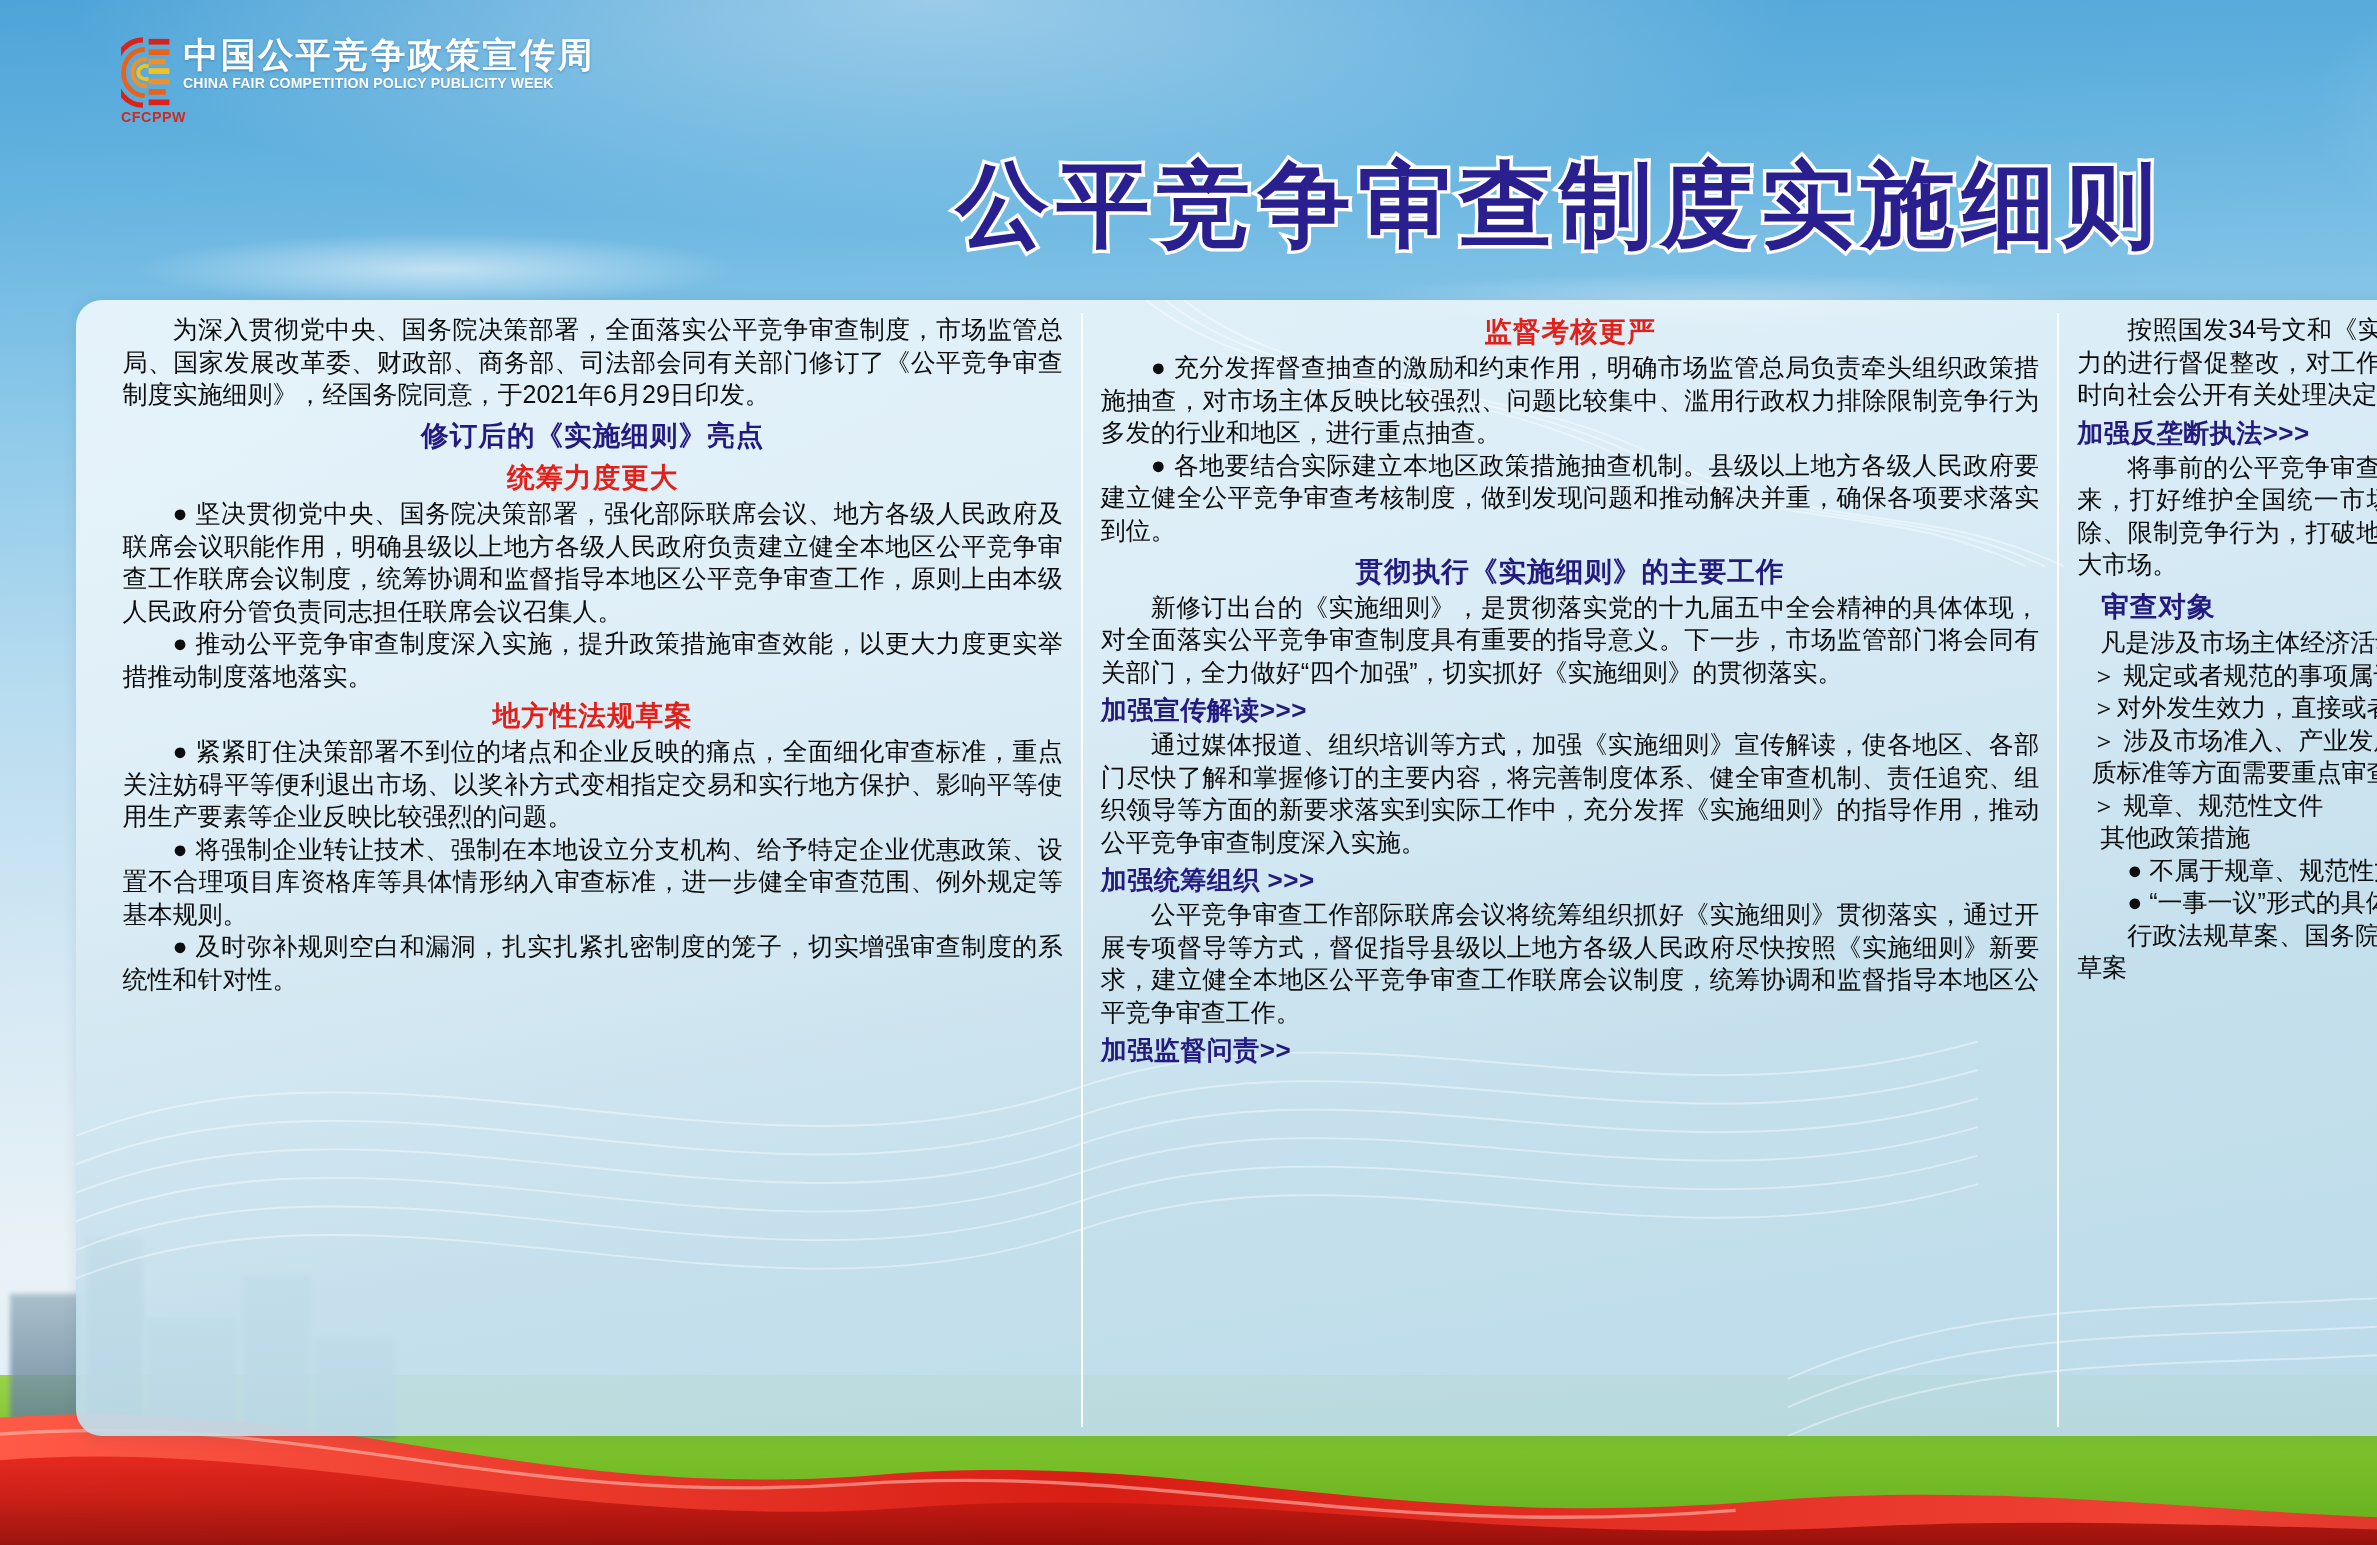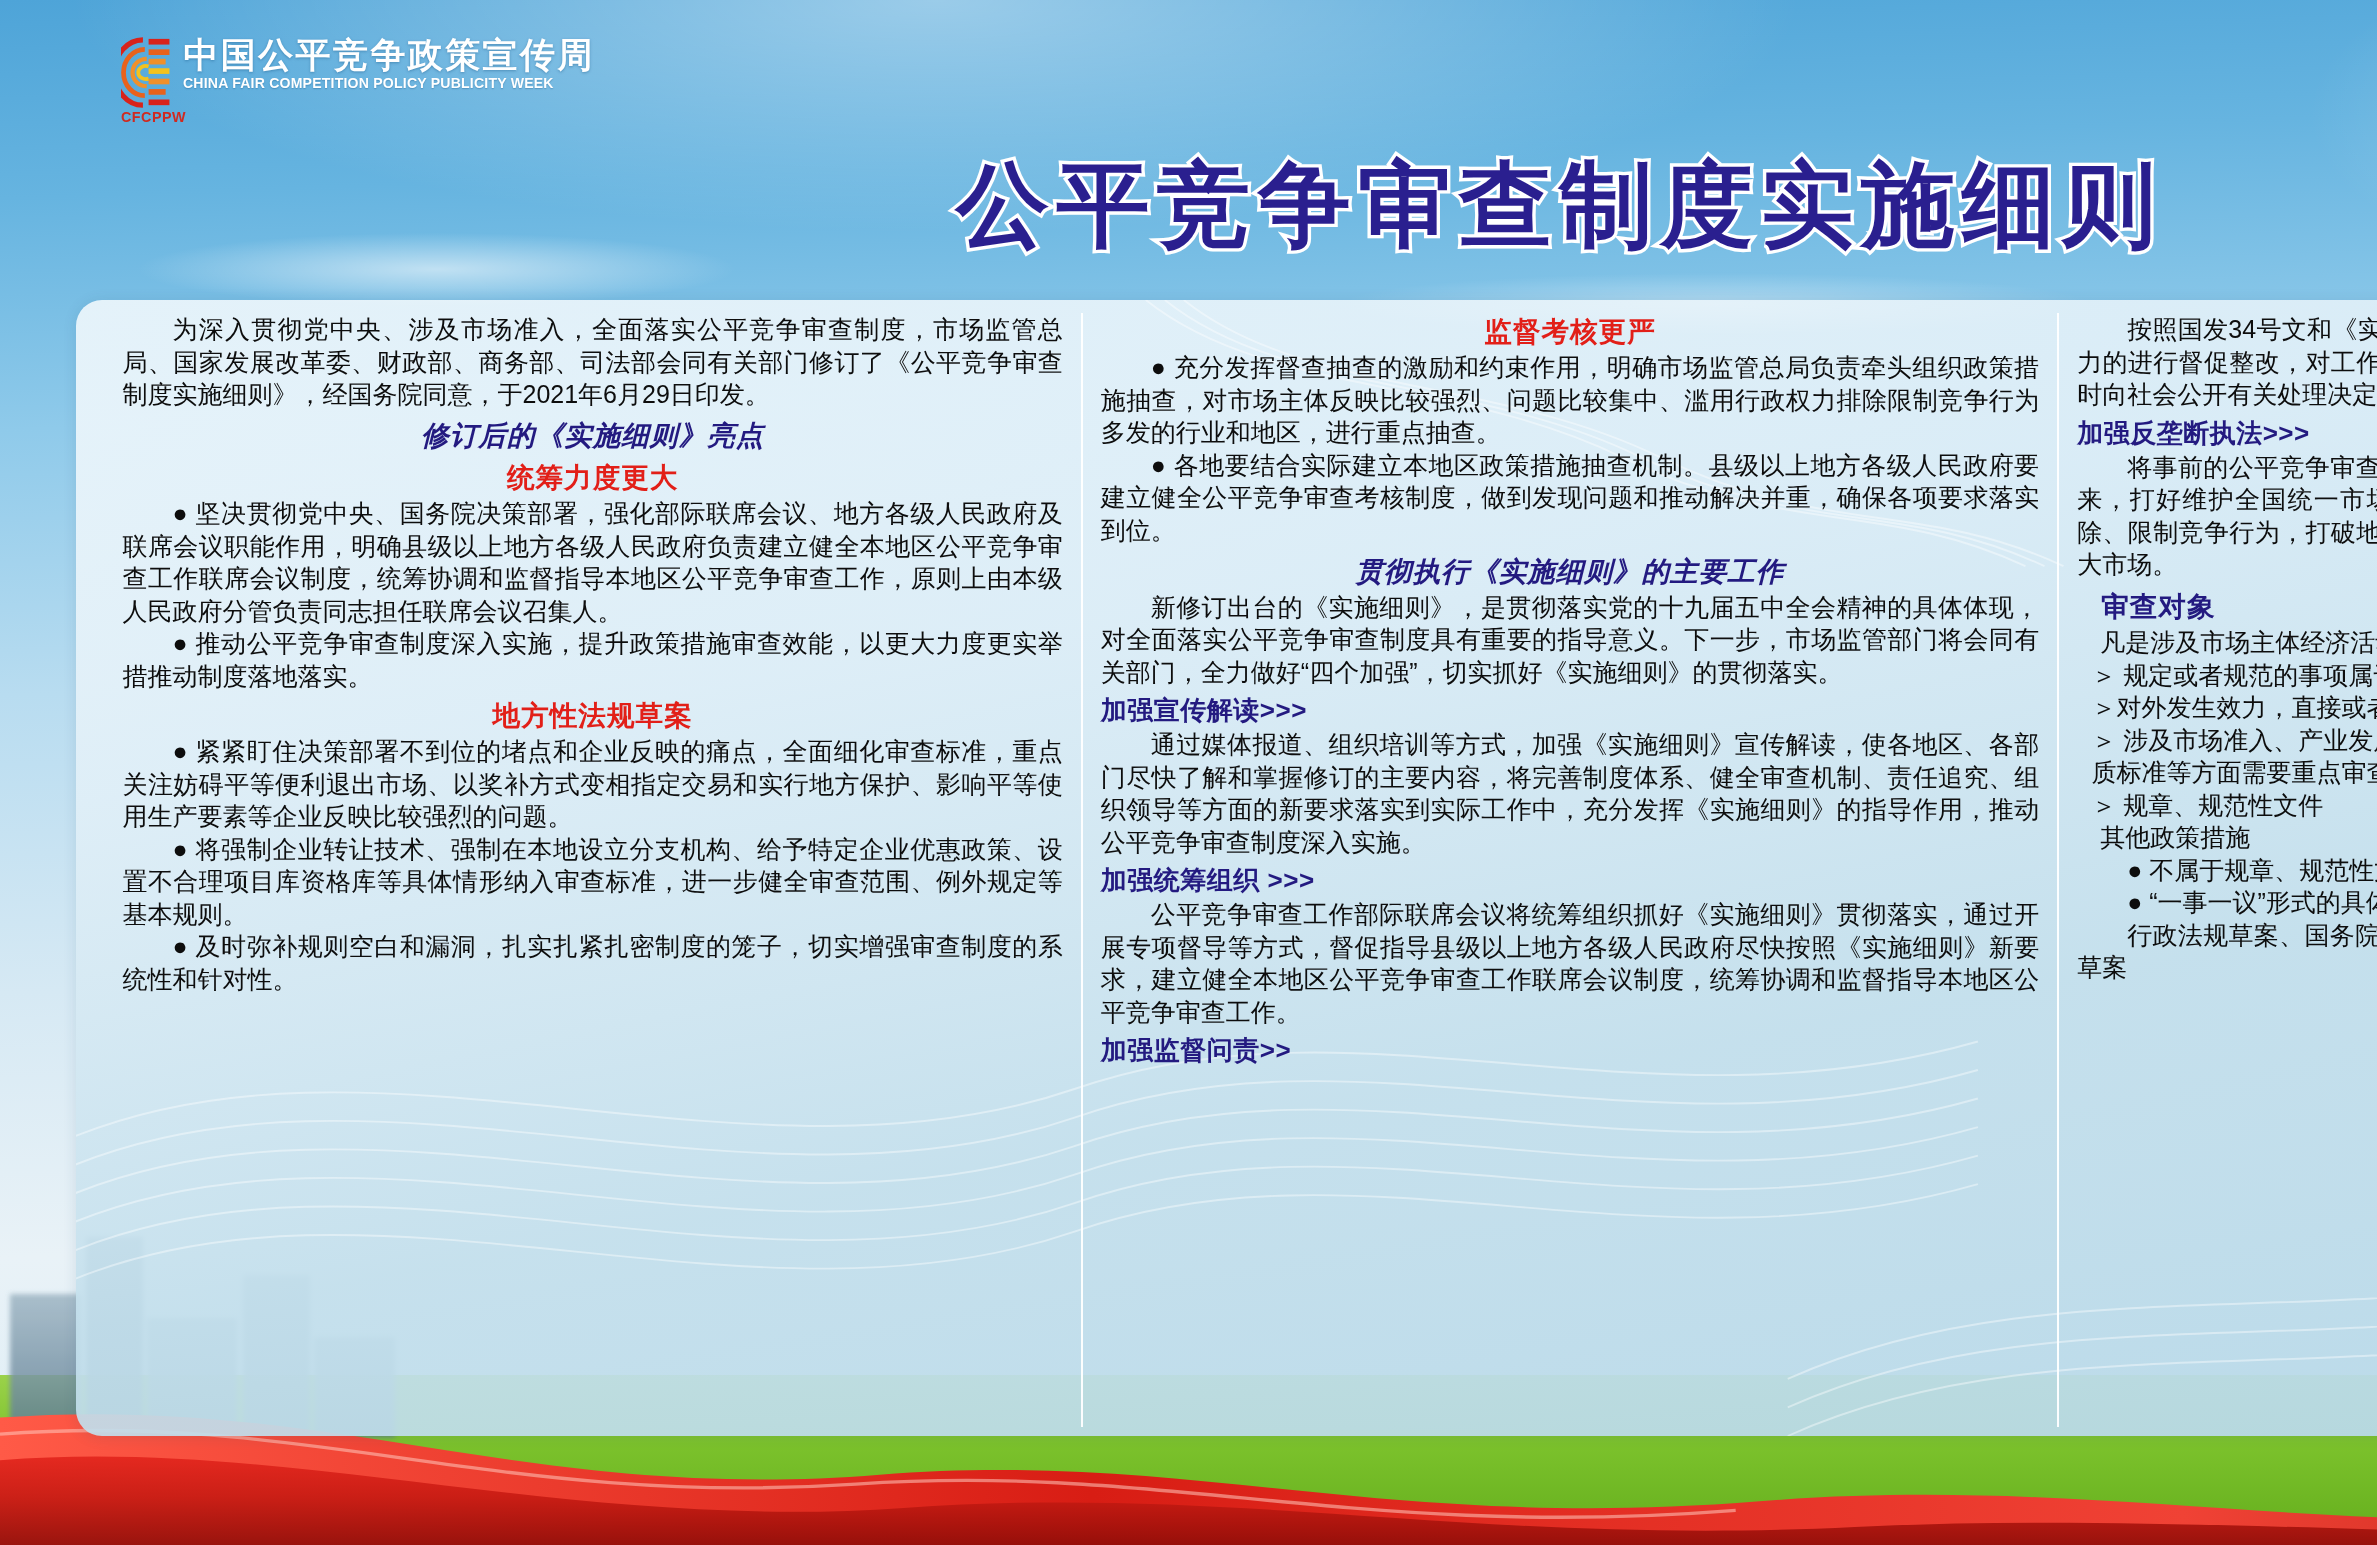--- a/index.html
+++ b/index.html
@@ -49,21 +49,21 @@
     border-radius:26px;overflow:hidden;box-shadow:0 1.9px 13.3px rgba(30,70,110,.12);}
   .panel-waves{position:absolute;left:0;top:0;width:100%;height:100%;opacity:.55;}
   .panel-inner{position:relative;display:flex;width:100%;height:100%;padding:13.3px 28.5px 9.5px 28.5px;}
   .col{position:relative;width:33.333%;padding:0 18px;}
   .col.c2,.col.c3{border-left:2.4px solid rgba(255,255,255,.95);}
 
   
   p.body{margin:0;color:#0d0d0d;font-size:25px;line-height:1.30;text-align:justify;
     text-indent:2em;letter-spacing:0px;font-weight:500;}
   p.body.bullet{text-indent:2em;}
-  .h-blue{margin:6.7px 0 1px;text-align:center;color:#231a80;font-size:27.6px;font-weight:bold;letter-spacing:1px;font-style:italic;}
+  .h-blue{margin:6.7px 0 1px;text-align:center;color:#231a80;font-size:27.6px;font-weight:bold;letter-spacing:1px;}
   .h-red{margin:4.8px 0 1px;text-align:center;color:#e21f18;font-size:27.6px;font-weight:bold;letter-spacing:1px;}
   .h-blue-left{margin:4.8px 0 0;text-align:left;color:#231a80;font-size:26px;font-weight:bold;letter-spacing:0.5px;}
   .h-blue-sec{margin:7.6px 0 1px;color:#231a80;font-size:27.6px;font-weight:bold;letter-spacing:1px;padding-left:24px;}
   .subline{margin:0;color:#0d0d0d;font-size:25px;line-height:1.30;text-align:center;font-weight:500;}
   .arrow-item{margin:0;color:#0d0d0d;font-size:25px;line-height:1.30;font-weight:500;padding-left:14.3px;}
   .plain-item{margin:0;color:#0d0d0d;font-size:25px;line-height:1.30;font-weight:500;padding-left:23px;}
 </style>
 </head>
 <body>
 
@@ -142,21 +142,21 @@
         <path d="M3600,2270 C4200,2000 4900,2220 5600,1960 C6000,1810 6200,1910 6330,1860"></path>
         <path d="M2250,0 C2500,200 2900,160 3250,330 C3600,500 3800,420 4100,560"></path>
         <path d="M2290,0 C2540,200 2940,160 3290,330 C3640,500 3840,420 4140,560"></path>
         <path d="M2330,0 C2580,200 2980,160 3330,330 C3680,500 3880,420 4180,560"></path>
       </g>
     </svg>
 
     <div class="panel-inner">
 
       <div class="col c1">
-        <p class="body">为深入贯彻党中央、涉及市场准入，全面落实公平竞争审查制度，市场监管总局、国家发展改革委、财政部、商务部、司法部会同有关部门修订了《公平竞争审查制度实施细则》，经国务院同意，于2021年6月29日印发。</p>
+        <p class="body">为深入贯彻党中央、国务院决策部署，全面落实公平竞争审查制度，市场监管总局、国家发展改革委、财政部、商务部、司法部会同有关部门修订了《公平竞争审查制度实施细则》，经国务院同意，于2021年6月29日印发。</p>
         <div class="h-blue">修订后的《实施细则》亮点</div>
         <div class="h-red">统筹力度更大</div>
         <p class="body bullet">● 坚决贯彻党中央、国务院决策部署，强化部际联席会议、地方各级人民政府及联席会议职能作用，明确县级以上地方各级人民政府负责建立健全本地区公平竞争审查工作联席会议制度，统筹协调和监督指导本地区公平竞争审查工作，原则上由本级人民政府分管负责同志担任联席会议召集人。</p>
         <p class="body bullet">● 推动公平竞争审查制度深入实施，提升政策措施审查效能，以更大力度更实举措推动制度落地落实。</p>
         <div class="h-red">地方性法规草案</div>
         <p class="body bullet">● 紧紧盯住决策部署不到位的堵点和企业反映的痛点，全面细化审查标准，重点关注妨碍平等便利退出市场、以奖补方式变相指定交易和实行地方保护、影响平等使用生产要素等企业反映比较强烈的问题。</p>
         <p class="body bullet">● 将强制企业转让技术、强制在本地设立分支机构、给予特定企业优惠政策、设置不合理项目库资格库等具体情形纳入审查标准，进一步健全审查范围、例外规定等基本规则。</p>
         <p class="body bullet">● 及时弥补规则空白和漏洞，扎实扎紧扎密制度的笼子，切实增强审查制度的系统性和针对性。</p>
       </div>
 

